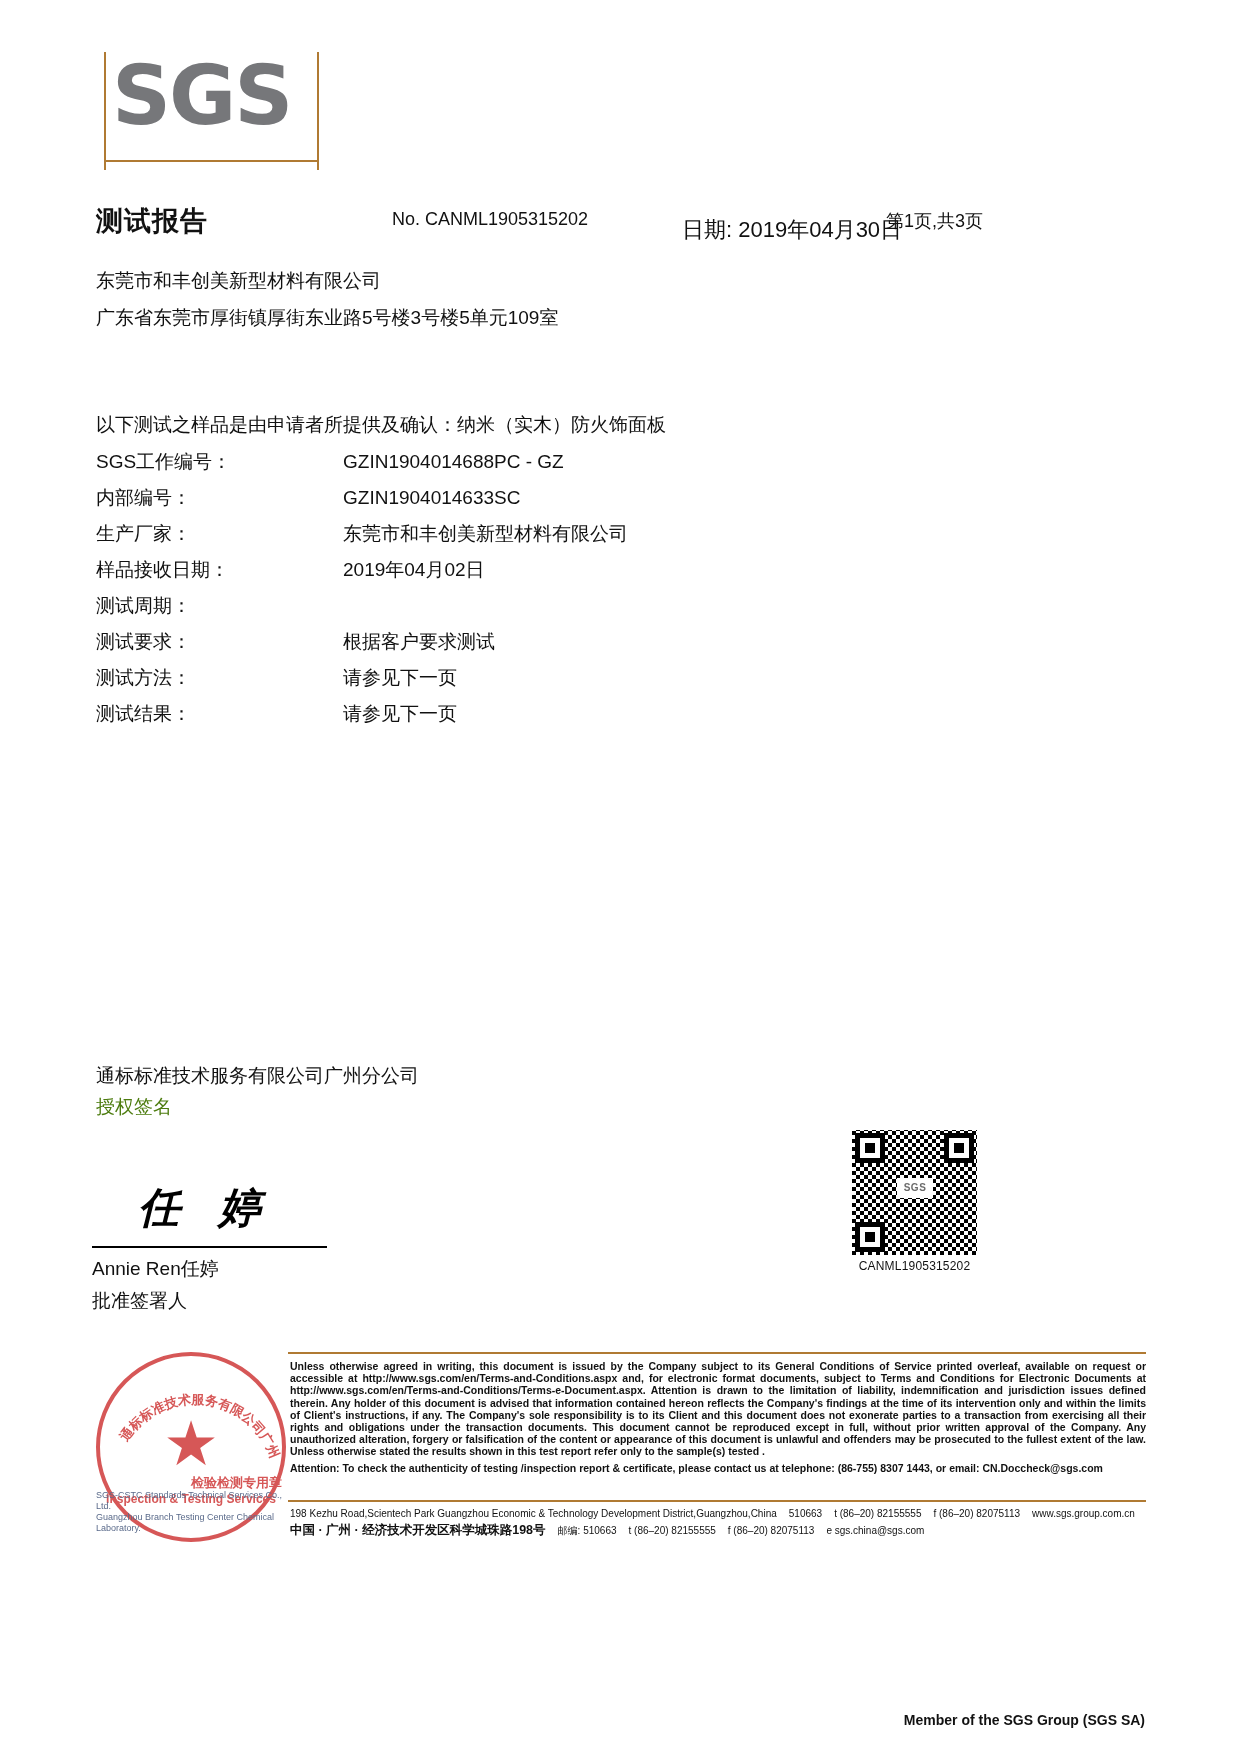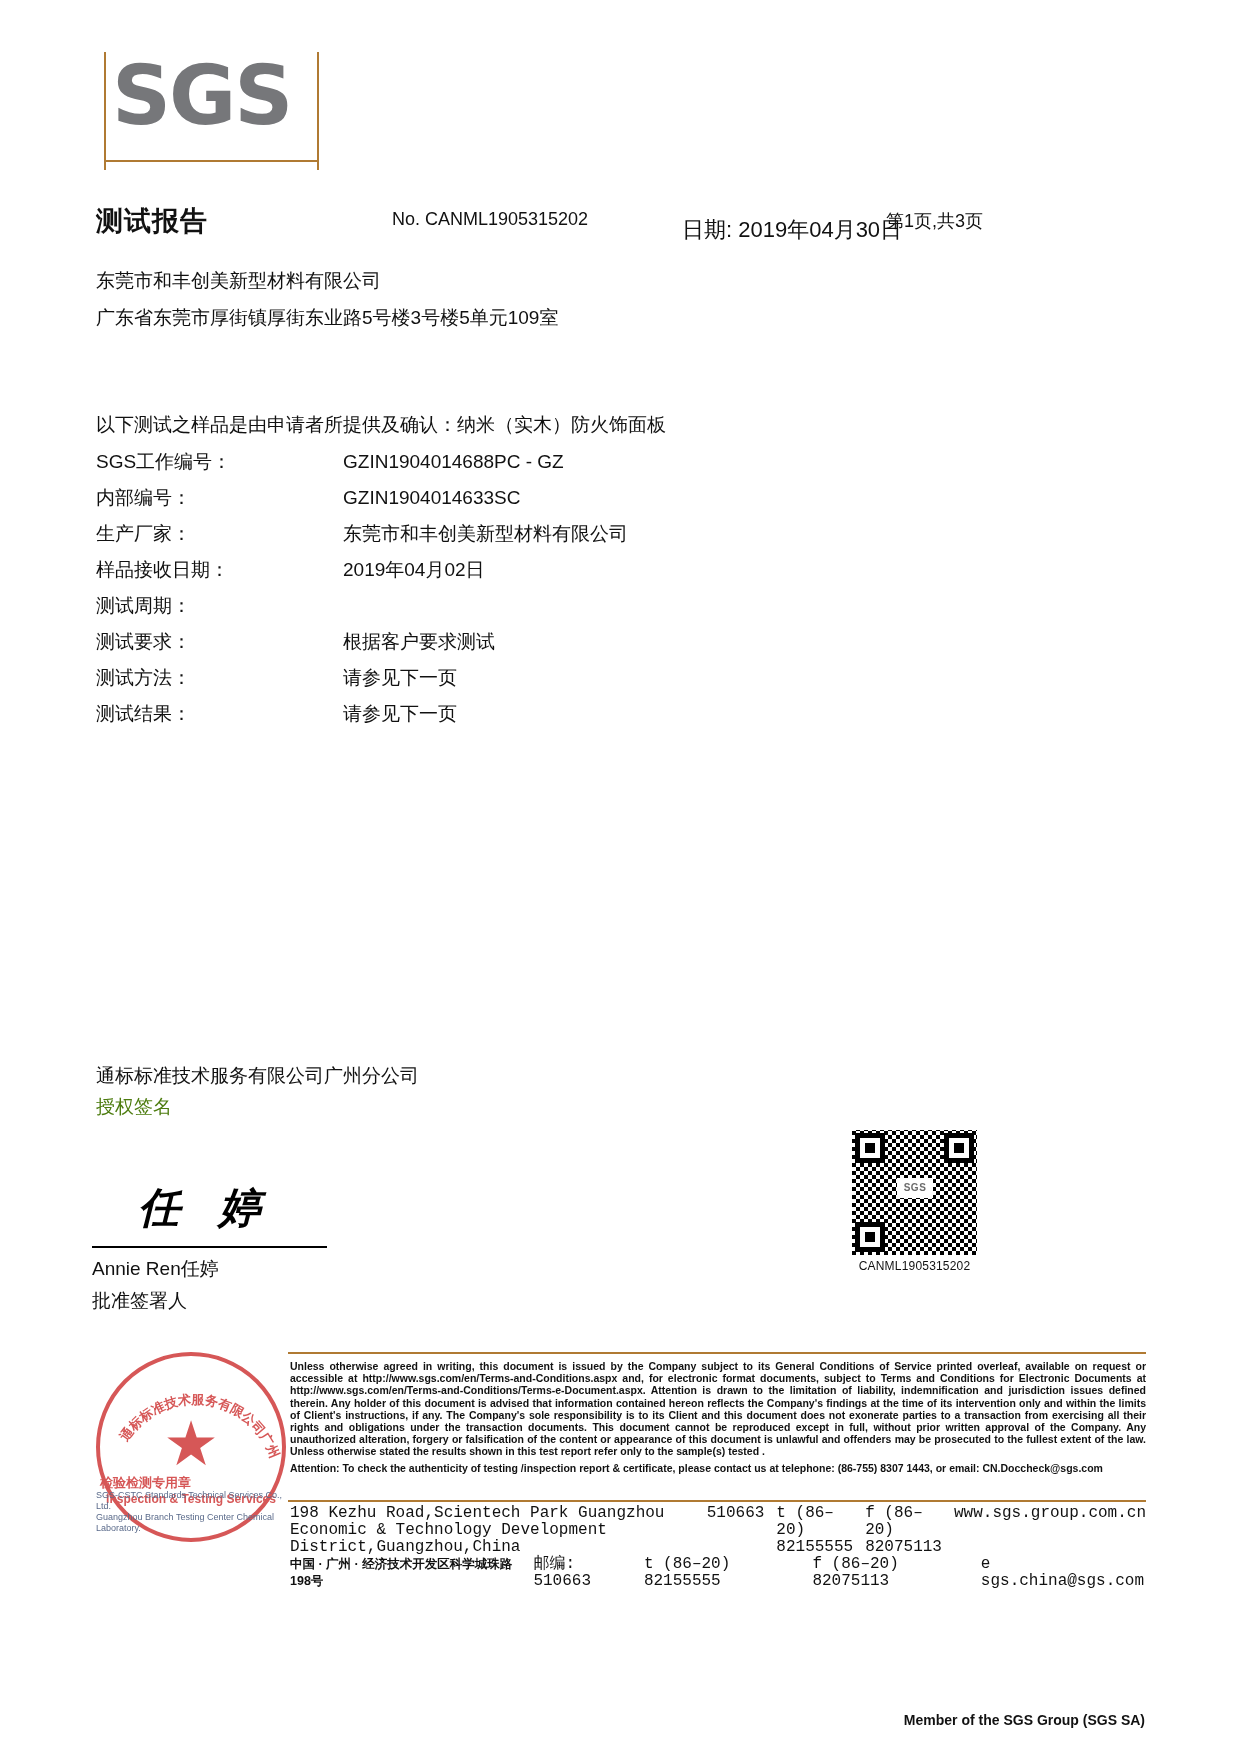--- a/index.html
+++ b/index.html
@@ -242,21 +242,21 @@
     position: absolute;
     left: 50%; top: 50%;
     transform: translate(-50%, -55%);
     color: #cf3a3a;
     font-size: 62px;
     line-height: 62px;
   }
   .stamp .stamp-mid {
     position: absolute;
     left: 0; right: 0; top: 118px;
-    text-align: left;
+    text-align: right;
     color: #cf3a3a;
     font-size: 13px;
     font-weight: bold;
   }
   .stamp .stamp-mid2 {
     position: absolute;
     left: 0; right: 0; top: 136px;
     text-align: center;
     color: #cf3a3a;
     font-size: 12px;
@@ -304,21 +304,21 @@
   }
   .addr-block {
     position: absolute;
     left: 290px; top: 1505px;
     width: 856px;
     font-size: 11px;
     line-height: 17px;
     color: #111;
   }
   .addr-row { display: flex; }
-  .addr-en { font-size: 16px; font-family: Liberation Mono, monospace; }
+  .addr-en { font-size: 10px; }
   .addr-cn { font-weight: bold; font-size: 12.5px; }
   .addr-sp { margin-left: 12px; }
   .member {
     position: absolute;
     right: 96px; top: 1712px;
     font-size: 14px;
     font-weight: bold;
     color: #111;
   }
 

